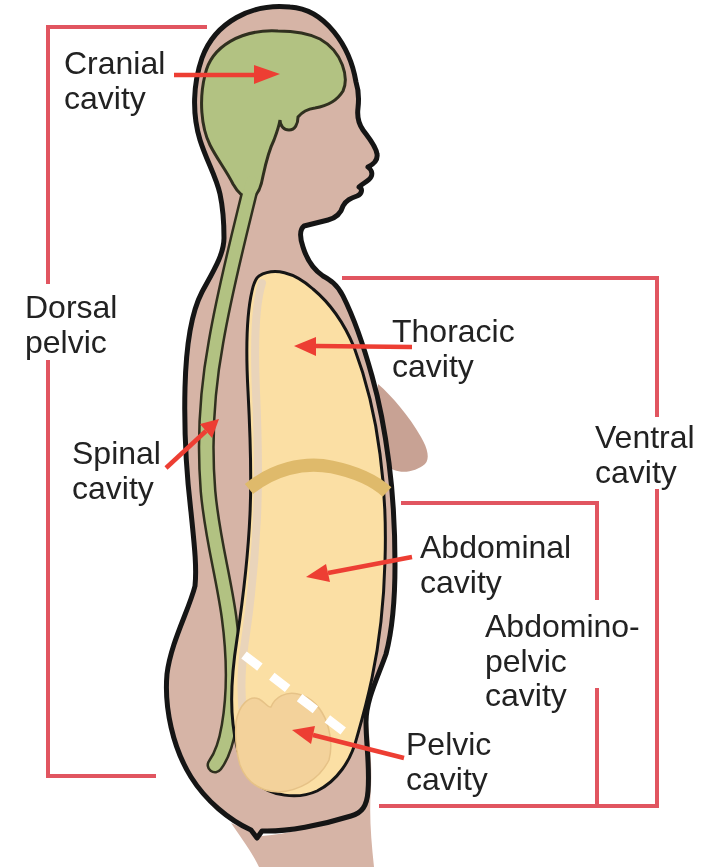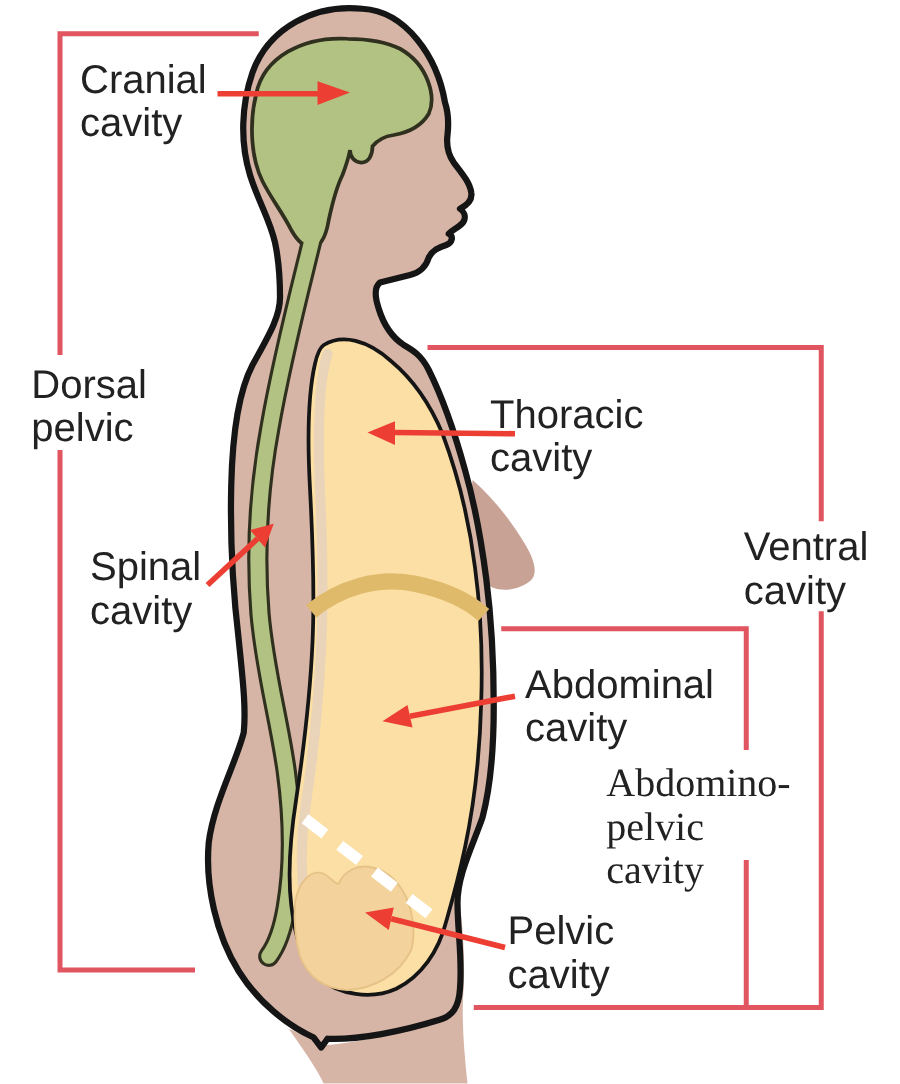--- a/index.html
+++ b/index.html
@@ -106,18 +106,18 @@
   <div class="lbl" style="left:25px;top:290px;">Dorsal
 pelvic</div>
   <div class="lbl" style="left:72px;top:436px;">Spinal
 cavity</div>
   <div class="lbl" style="left:392px;top:314px;">Thoracic
 cavity</div>
   <div class="lbl" style="left:595px;top:420px;">Ventral
 cavity</div>
   <div class="lbl" style="left:420px;top:530px;">Abdominal
 cavity</div>
-  <div class="lbl" style="left:485px;top:609px;font-family:Liberation Serif, serif;">Abdomino-
+  <div class="lbl" style="left:485px;top:609px;">Abdomino-
 pelvic
 cavity</div>
   <div class="lbl" style="left:406px;top:727px;">Pelvic
 cavity</div>
 </div>
 
 </body></html>

